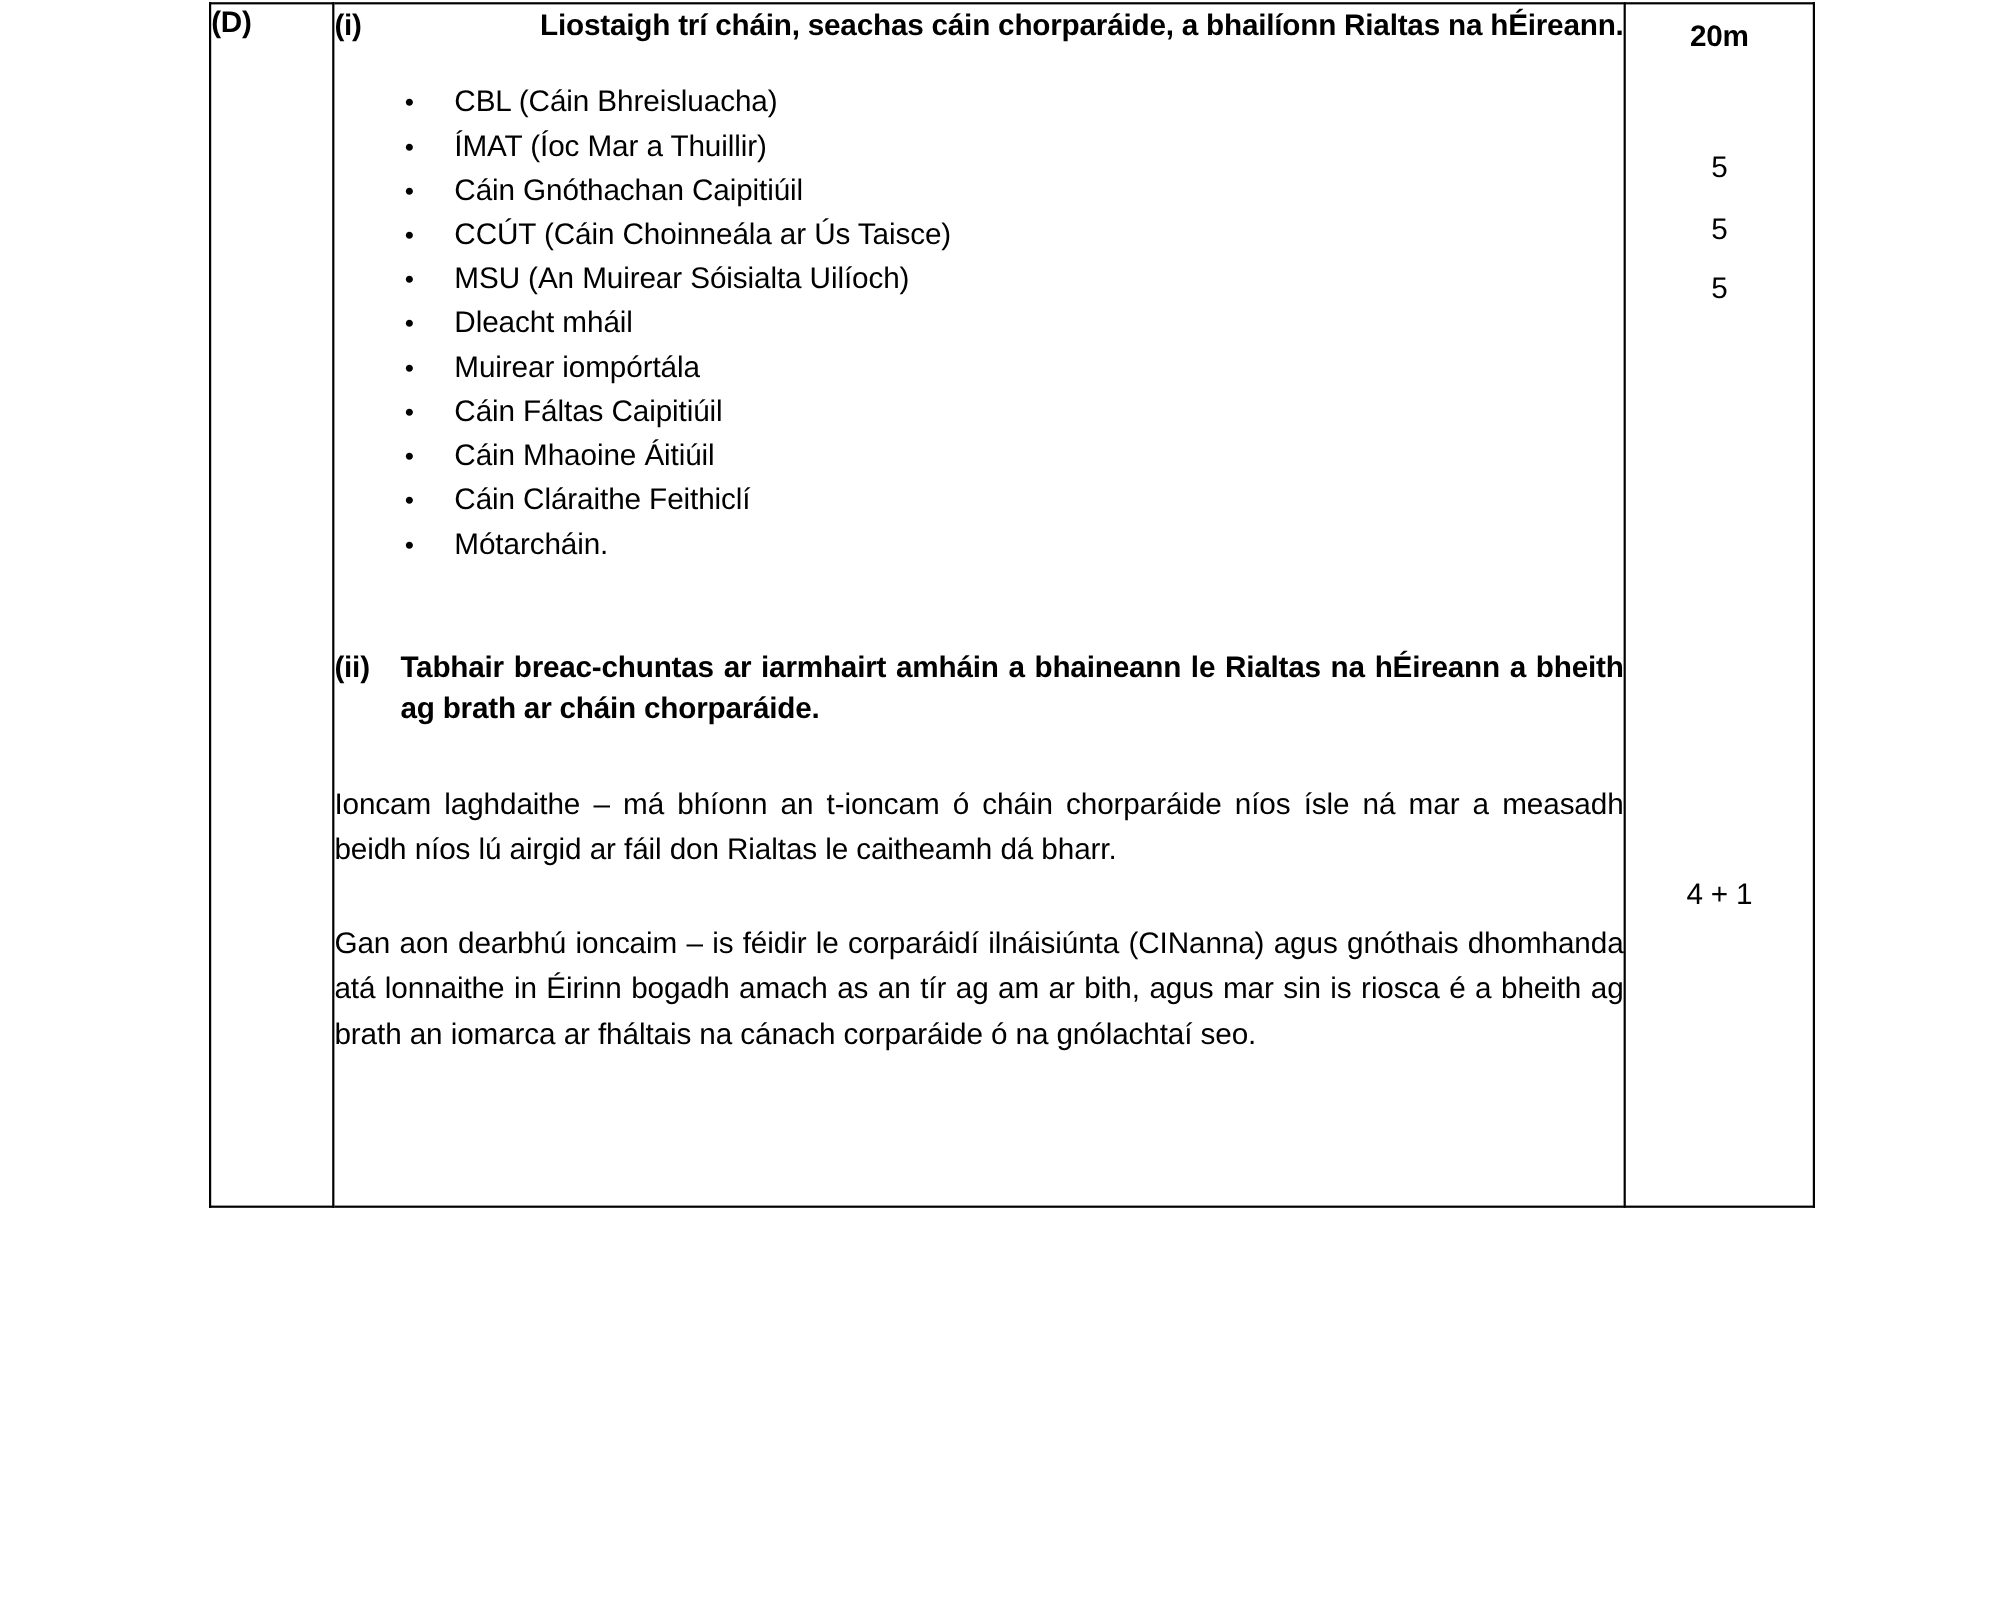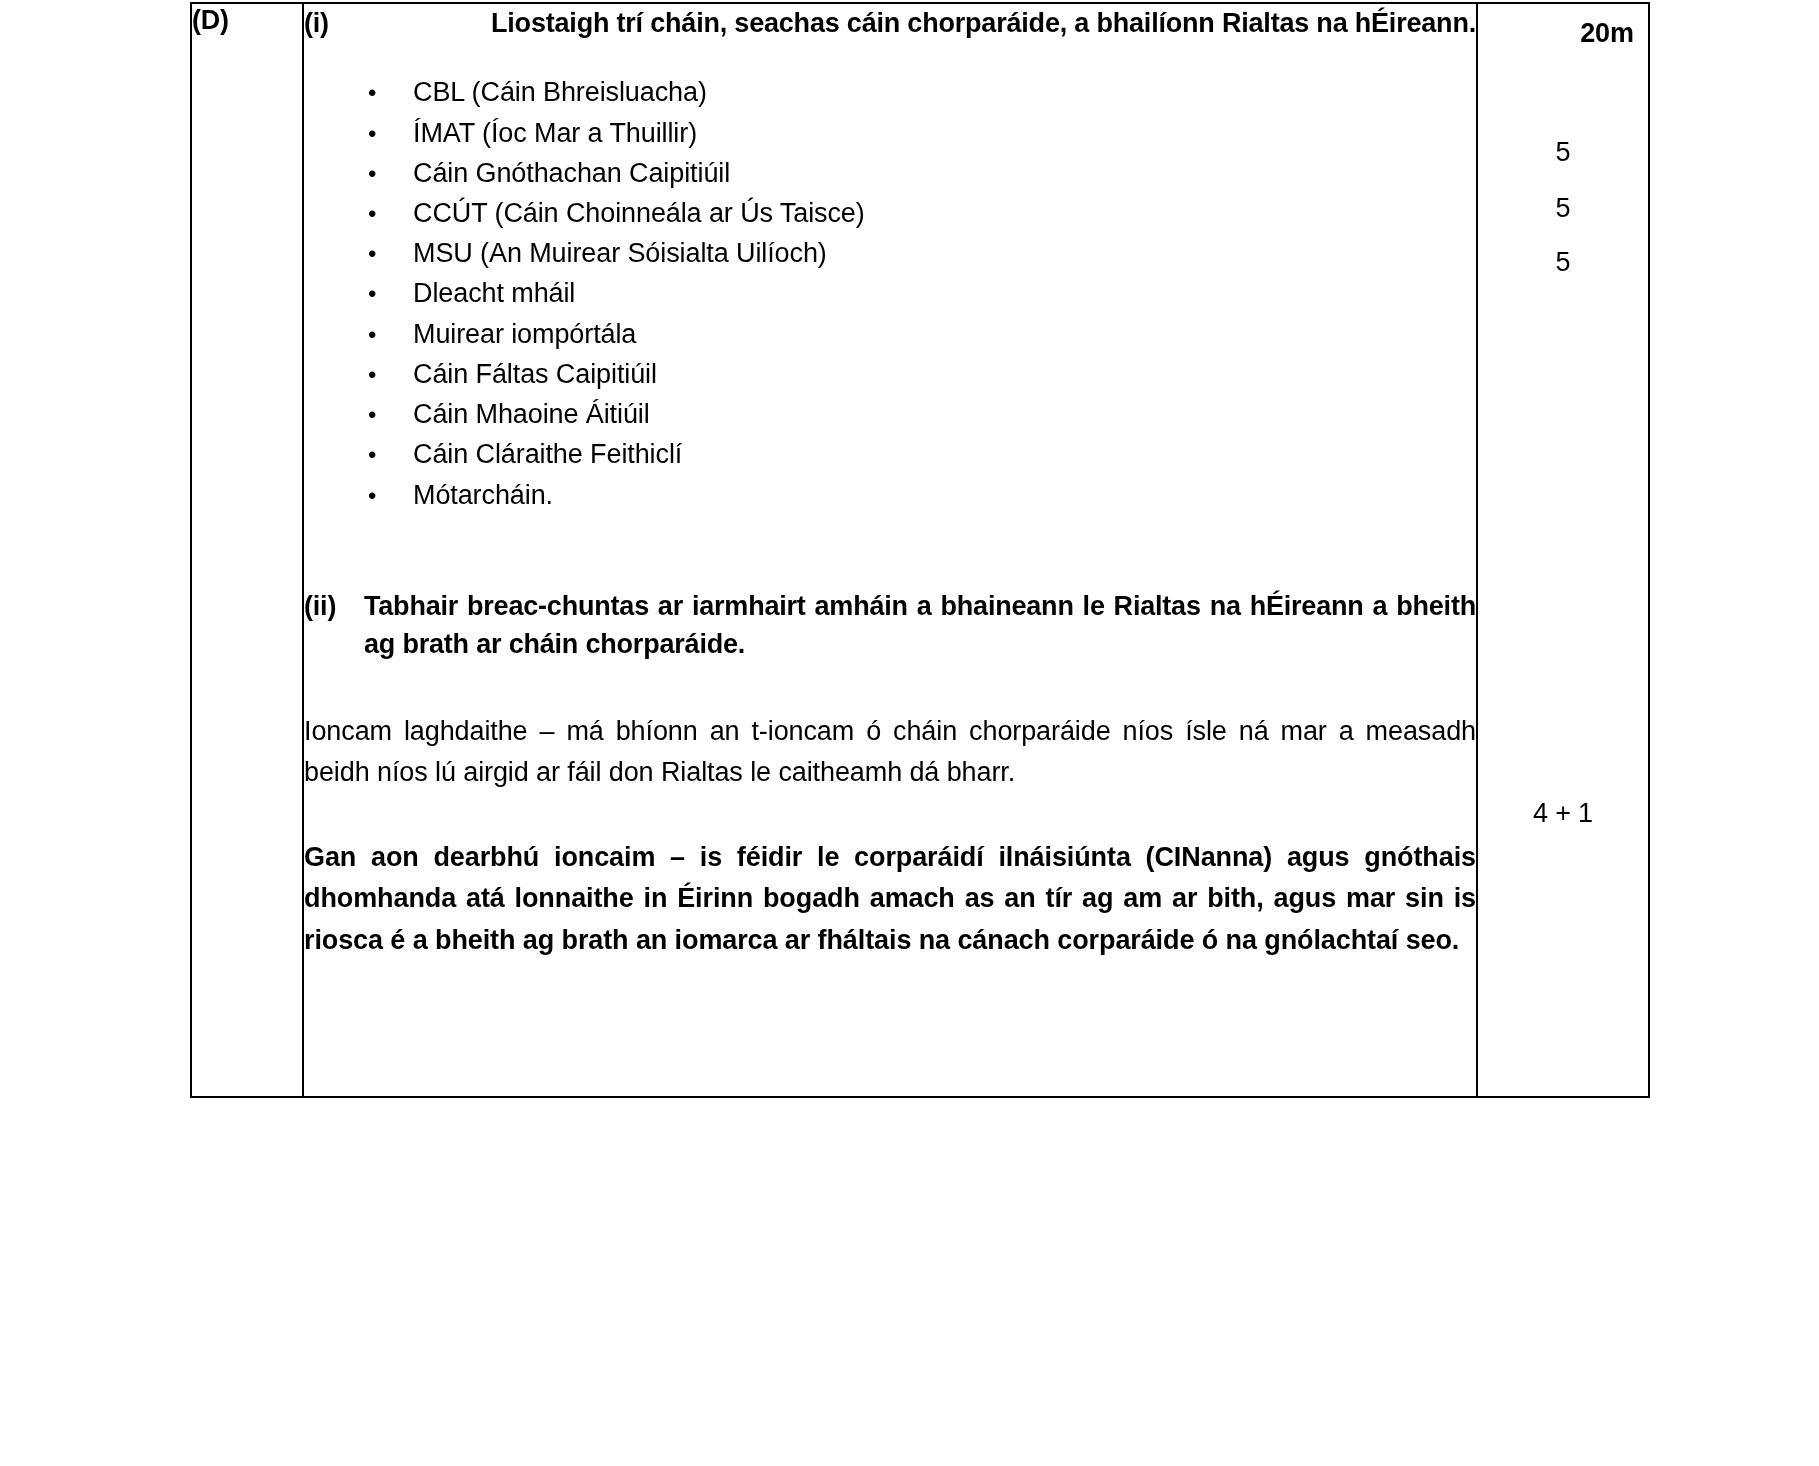--- a/index.html
+++ b/index.html
@@ -110,21 +110,21 @@
   
   .para {
     font-size: 27px;
     line-height: 1.52;
     letter-spacing: -0.1px;
     text-align: justify;
     text-justify: inter-word;
     margin: 0;
   }
   .para-1 { margin-top: 48px; }
-  .para-2 { margin-top: 44px; font-weight: bold; }
+  .para-2 { margin-top: 44px; }
 
   .gap-before-ii { height: 72px; }
 
   
   .marks-cell {
     position: relative;
     padding: 0;
   }
   .marks-inner {
     position: relative;
@@ -135,21 +135,20 @@
     position: absolute;
     width: 100%;
     text-align: center;
     font-size: 27px;
     line-height: 1;
     letter-spacing: -0.2px;
   }
   .mark.total {
     font-weight: bold;
     top: 16px;
-    padding-left: 44px;
   }
   .mark.m1 { top: 135px; }
   .mark.m2 { top: 191px; }
   .mark.m3 { top: 245px; }
   .mark.m4 { top: 796px; }
 </style>
 </head>
 <body>
 
 <div class="page">

